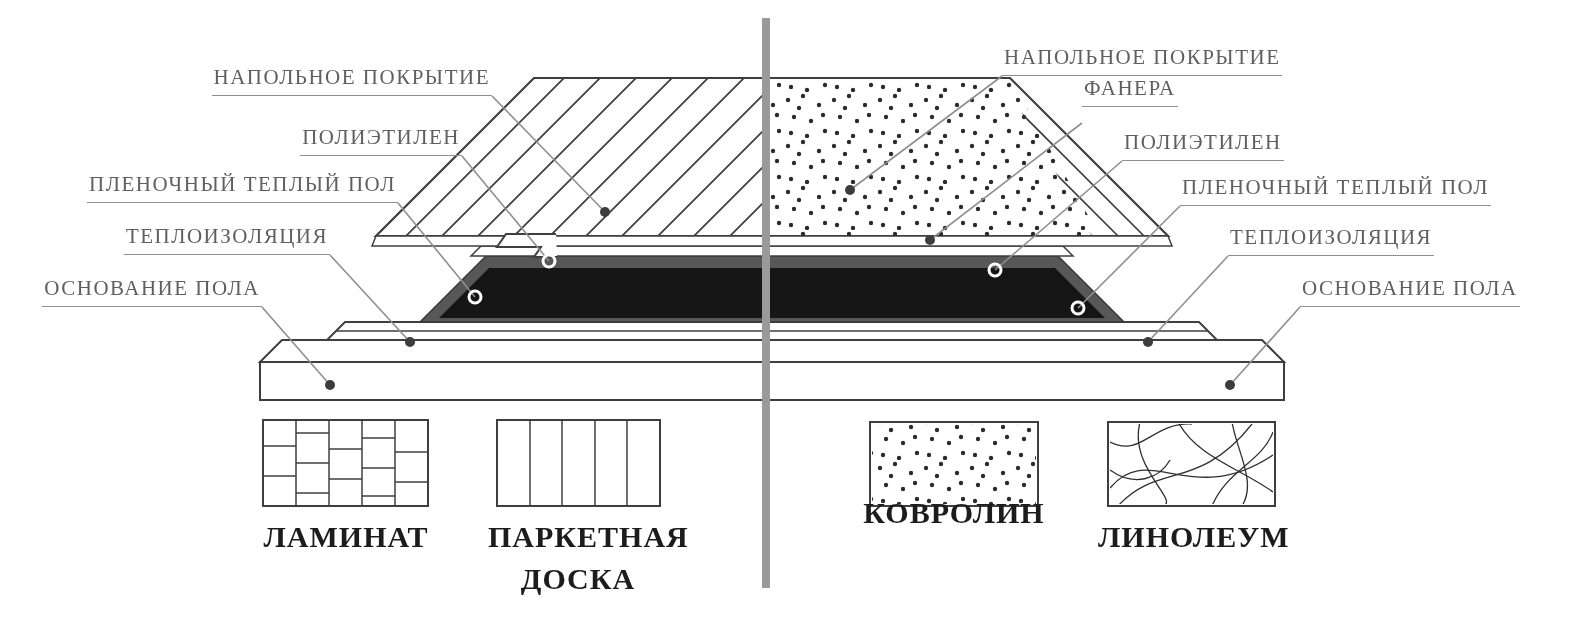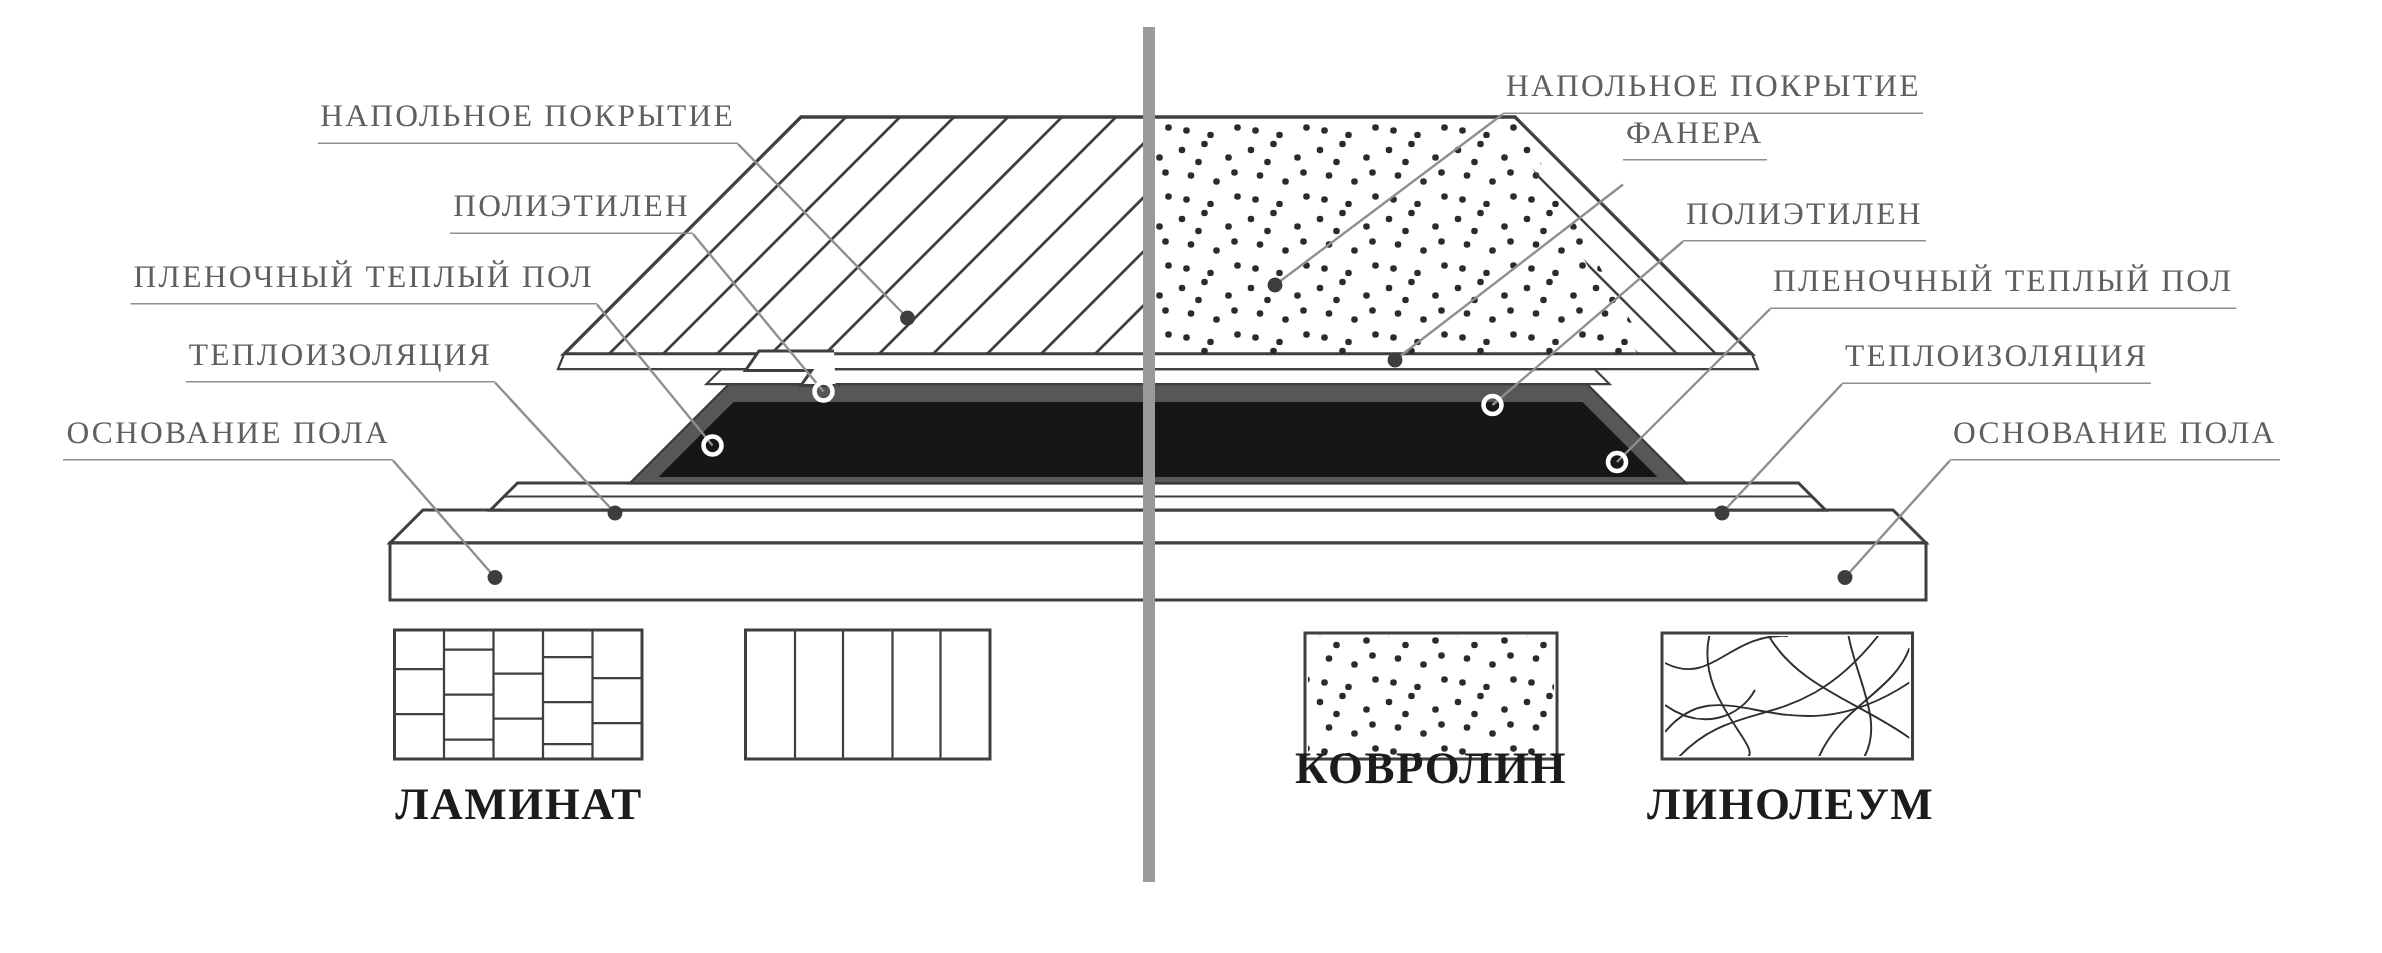--- a/index.html
+++ b/index.html
@@ -224,16 +224,17 @@
   <div class="layer-label ll-5">ОСНОВАНИЕ ПОЛА</div>
 
   <div class="layer-label rl-1">НАПОЛЬНОЕ ПОКРЫТИЕ</div>
   <div class="layer-label rl-2">ФАНЕРА</div>
   <div class="layer-label rl-3">ПОЛИЭТИЛЕН</div>
   <div class="layer-label rl-4">ПЛЕНОЧНЫЙ ТЕПЛЫЙ ПОЛ</div>
   <div class="layer-label rl-5">ТЕПЛОИЗОЛЯЦИЯ</div>
   <div class="layer-label rl-6">ОСНОВАНИЕ ПОЛА</div>
 
   <div class="legend-label lg-1">ЛАМИНАТ</div>
+  <div class="legend-label lg-2">ПАРКЕТНАЯ ДОСКА</div>
   <div class="legend-label lg-3">КОВРОЛИН</div>
   <div class="legend-label lg-4">ЛИНОЛЕУМ</div>
 
 </div>
 
 </body></html>

